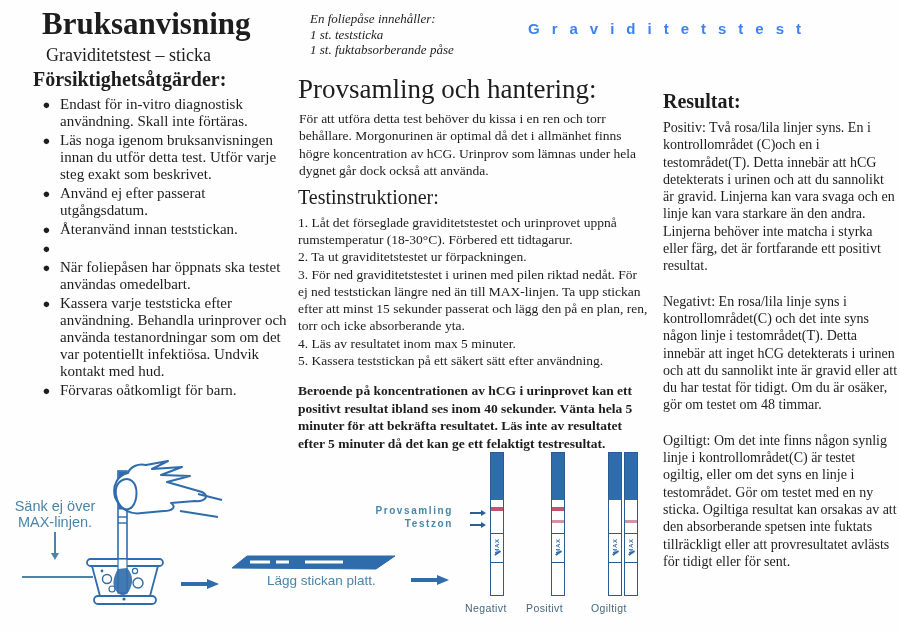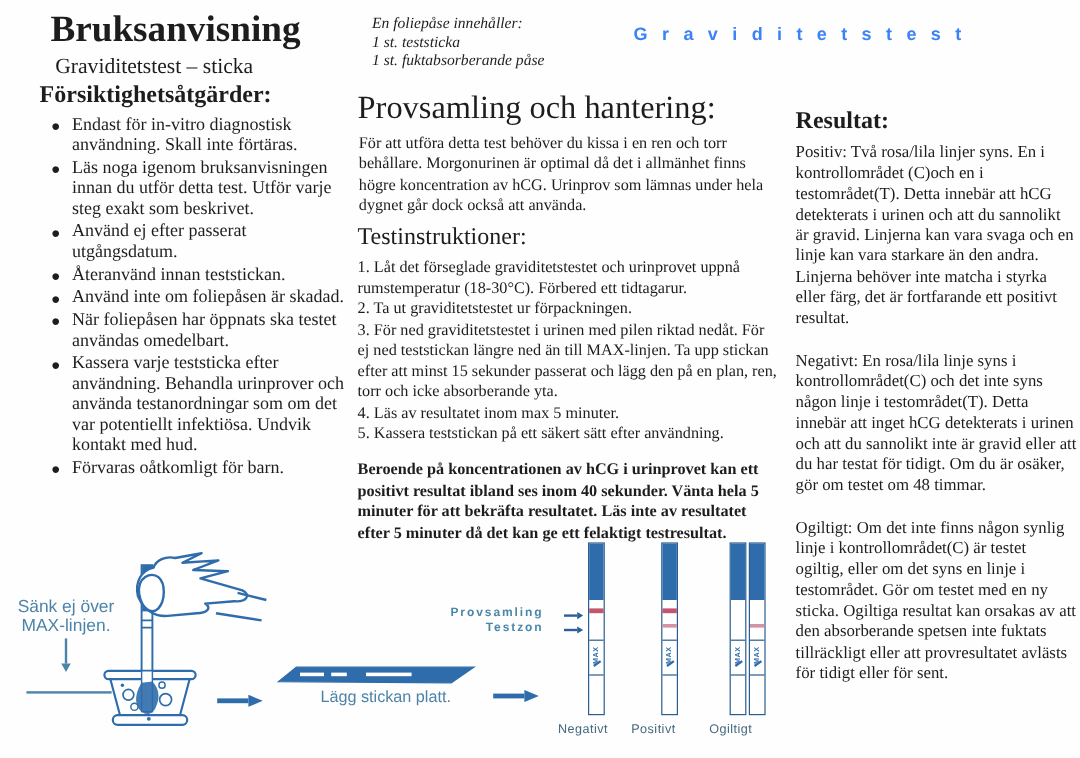--- a/index.html
+++ b/index.html
@@ -121,21 +121,20 @@
           <span class="blt-text">Använd ej efter passerat utgångsdatum.</span>
         </li>
 
         <li>
           <span class="blt">●</span>
           <span class="blt-text">Återanvänd innan teststickan.</span>
         </li>
 
         <li>
           <span class="blt">●</span>
-          <span class="blt-text">Använd inte om foliepåsen är skadad.</span>
         </li>
 
         <li>
           <span class="blt">●</span>
           <span class="blt-text">När foliepåsen har öppnats ska testet användas omedelbart.</span>
         </li>
 
         <li>
           <span class="blt">●</span>
           <span class="blt-text">Kassera varje teststicka efter användning. Behandla urinprover och använda testanordningar som om det var potentiellt infektiösa. Undvik kontakt med hud.</span>

